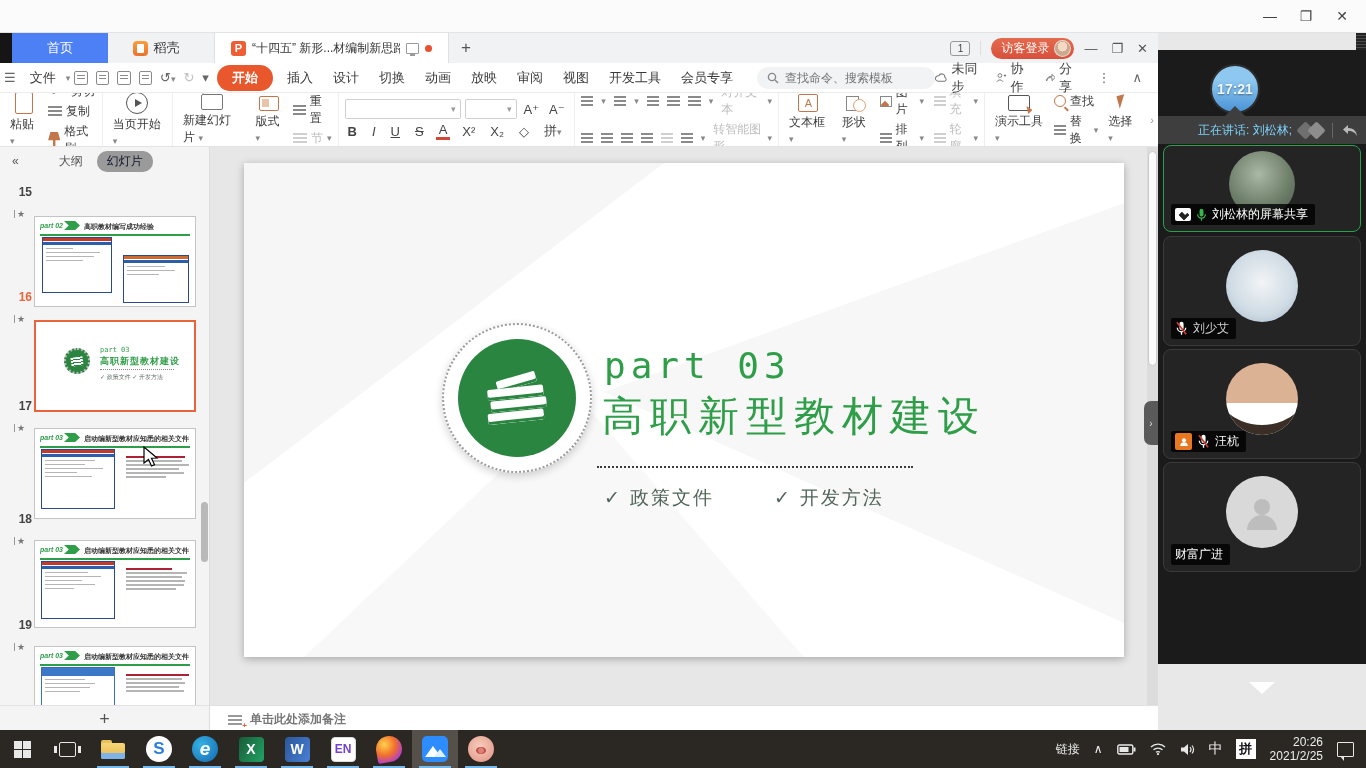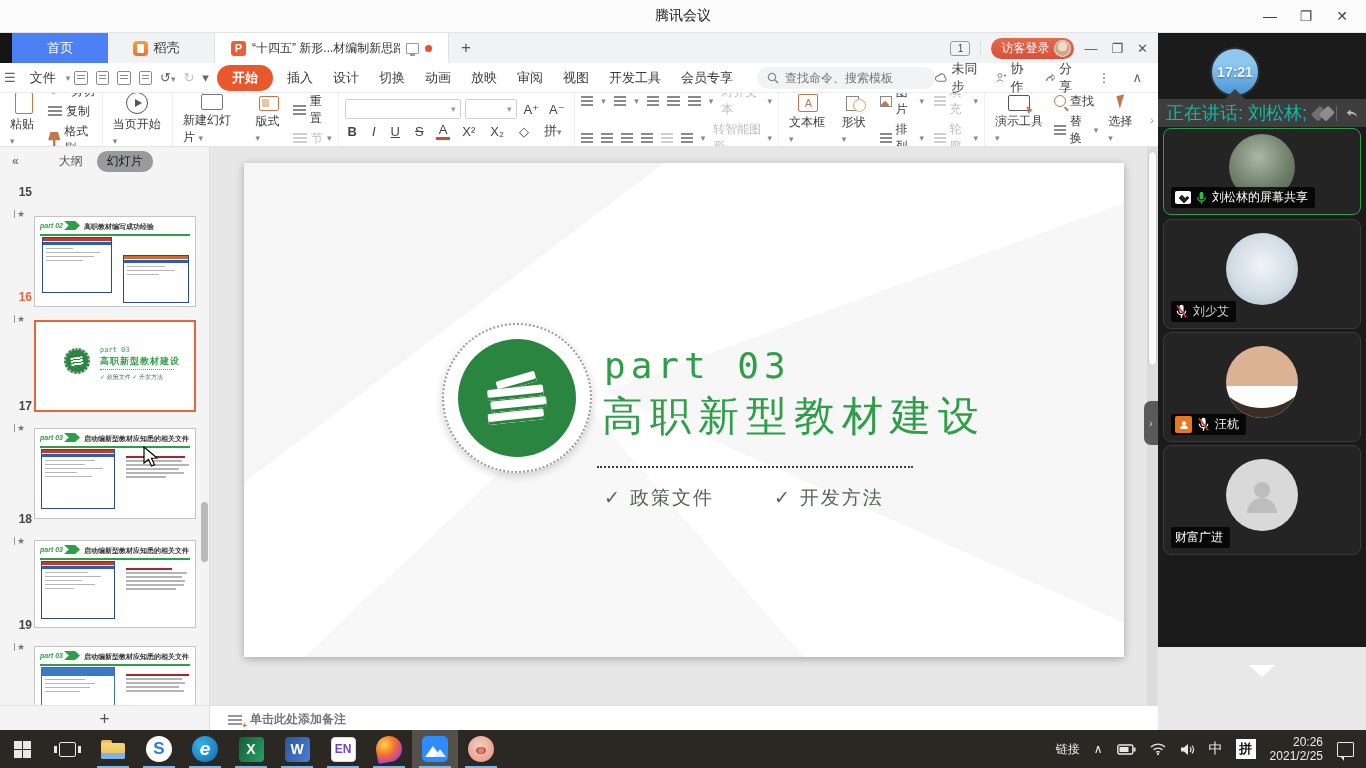--- a/index.html
+++ b/index.html
@@ -170,25 +170,25 @@
   .fit-ic { width:14px; height:12px; border:1.3px solid #666; border-left:0; border-right:0; position:relative; }
   .slider { width:112px; height:2px; background:#bdbdbd; position:relative; margin:0 8px; }
   .slider .knob { position:absolute; left:46px; top:-6px; width:13px; height:13px; border-radius:50%; background:#fff; border:1px solid #aaa; }
   .share-overlay { position:absolute; left:0; top:702px; height:27px; background:rgba(8,8,8,.92); display:flex; align-items:center; gap:7px; padding:0 14px 0 8px; z-index:5; }
   .share-overlay .txt { color:#fff; font-size:16px; font-weight:bold; letter-spacing:1px; }
   .shr-ic { width:19px; height:15px; background:#fff; border-radius:2px; position:relative; }
   .shr-ic::after { content:""; position:absolute; left:5px; top:3px; width:8px; height:8px; background:#222; clip-path:polygon(0 100%,100% 100%,100% 0,60% 0,60% 40%,0 40%); transform:rotate(45deg); }
   .font-ic { font-size:11px; color:#888; border:1px solid #bbb; border-radius:2px; padding:0 2px; }
 
   
-  .meetpanel { position:absolute; left:1158px; top:33px; width:208px; height:614px; background:#1b1b1b; }
+  .meetpanel { position:absolute; left:1158px; top:50px; width:208px; height:614px; background:#1b1b1b; }
   .timer-ava { position:absolute; left:52px; top:14px; width:50px; height:50px; border-radius:50%; background:linear-gradient(#8ec8f0 30%,#4a93d6); border:2px solid #2d2d2d; display:flex; align-items:center; justify-content:center; color:#eef6ff; font-size:14px; font-weight:bold; text-shadow:0 1px 2px rgba(0,0,0,.4); }
   .tip-arrow { position:absolute; left:66px; top:56px; width:0; height:0; border-left:11px solid transparent; border-right:11px solid transparent; border-bottom:11px solid #3e3e3e; }
   .speakbar { position:absolute; left:0; top:66px; width:208px; height:28px; background:#3e3e3e; display:flex; align-items:center; padding:0 8px; gap:5px; }
-  .speakbar .txt { color:#14b8a6; font-size:18px; white-space:nowrap; }
+  .speakbar .txt { color:#7dd3fc; font-size:12px; white-space:nowrap;margin-left:32px; }
   .logo-dia { width:13px; height:13px; background:#6f6f6f; transform:rotate(45deg); border-radius:2px; margin-left:2px; }
   .logo-dia.d2 { background:#8d8d8d; margin-left:-7px; }
   .speak-div { width:1px; height:15px; background:#666; margin:0 4px 0 auto; }
   .tile { position:absolute; left:5px; width:198px; background:#242424; border:1px solid #3a3a3a; border-radius:8px; overflow:hidden; }
   .tile.active { border:1.5px solid #27a24b; }
   .tile .ava { position:absolute; left:50%; transform:translateX(-50%); border-radius:50%; }
   .tlabel { position:absolute; left:7px; bottom:6px; background:rgba(0,0,0,.8); border-radius:2px; padding:2px 7px 2px 4px; display:flex; align-items:center; gap:5px; color:#fff; font-size:12px; white-space:nowrap; }
   .tlabel .nm { color:#fff; }
   .tlabel.dim .nm { color:#cfcfcf; }
   .hostbadge { width:17px; height:17px; background:#e87722; border-radius:2px; display:flex; align-items:center; justify-content:center; }
@@ -240,21 +240,20 @@
   .action::after { content:""; position:absolute; left:2px; bottom:-5px; border-left:4px solid transparent; border-right:0 solid transparent; border-top:5px solid #e8e8e8; }
   svg.ic { display:block; }
 
   
   .cursor { position:absolute; left:143px; top:446px; z-index:50; }
 </style>
 </head>
 <body>
 
 <div class="titlebar">
-  <div class="title">腾讯会议</div>
   <div class="winctl">
     <div class="wbtn">—</div>
     <div class="wbtn">❐</div>
     <div class="wbtn">✕</div>
   </div>
 </div>
 <div class="edgestrip">
   <div class="gbar"></div>
   <div class="ybar"></div>
 </div>

